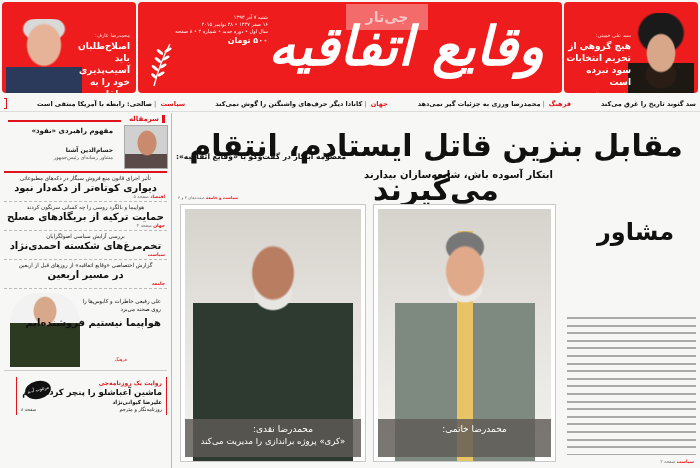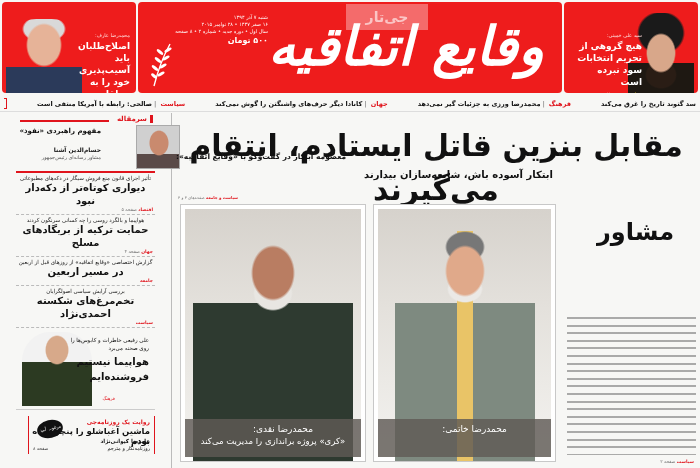--- a/index.html
+++ b/index.html
@@ -8,21 +8,21 @@
 
   
   .masthead { position: absolute; left: 0; top: 0; width: 700px; height: 95px; }
   .box-red { position: absolute; top: 2px; height: 91px; background: #ee1c1c; border-radius: 4px; overflow: hidden; }
   .promo-left { left: 2px; width: 134px; }
   .logo-box { left: 138px; width: 424px; }
   .promo-right { left: 564px; width: 134px; }
 
   .promo-text { position: absolute; color: #fff; text-align: right; direction: rtl; }
   .promo-left .promo-text { right: 6px; top: 30px; width: 62px; }
-  .promo-right .promo-text { left: 12px; top: 30px; width: 66px; }
+  .promo-right .promo-text { left: 1px; top: 30px; width: 66px; }
   .promo-kicker { font-size: 5px; color: #ffd9d9; margin-bottom: 2px; }
   .promo-headline { font-size: 9px; font-weight: bold; line-height: 12px; }
   .promo-page { font-size: 5px; color: #fff; margin-top: 3px; }
   .promo-page .cat { color: #ffd200; }
 
   .portrait { position: absolute; bottom: 0; border-radius: 40% 40% 0 0; }
   .promo-left .portrait { left: 4px; width: 76px; height: 74px;
     background: radial-gradient(ellipse 18px 22px at 38px 26px, #e6b398 0 90%, transparent 100%),
                 radial-gradient(ellipse 22px 14px at 38px 10px, #d9d9d9 0 90%, transparent 100%),
                 linear-gradient(#ee1c1c 0 48px, #2b3a5a 48px); }
@@ -40,21 +40,21 @@
 
   
   .teaser-strip { position: absolute; left: 0; top: 96px; width: 700px; height: 16px; display: flex; flex-direction: row-reverse; justify-content: space-between; align-items: center; padding: 0 4px; direction: rtl; border-bottom: 1px solid #ddd; }
   .teaser { font-size: 6.5px; font-weight: bold; white-space: nowrap; color: #111; }
   .teaser .cat { color: #e0141c; margin-left: 2px; }
   .teaser .bar { color: #888; margin: 0 2px; }
   .bracket { display: inline-block; width: 3px; height: 11px; border: 1px solid #e0141c; }
   .bracket.r { border-left: none; }
 
   
-  .left-col { position: absolute; left: 0; top: 113px; width: 172px; height: 355px; border-right: 1px solid #bbb; padding: 0 16px; }
+  .left-col { position: absolute; left: 0; top: 113px; width: 172px; height: 355px; border-right: 1px solid #bbb; padding: 0 4px; }
   .editorial { position: relative; height: 60px; border-bottom: 2px solid #e0141c; }
   .editorial-label { position: absolute; right: 2px; top: 2px; font-size: 7px; color: #e0141c; font-weight: bold; direction: rtl; border-right: 3px solid #e0141c; padding-right: 3px; }
   .editorial-rule { position: absolute; right: 46px; left: 4px; top: 7px; height: 1.5px; background: #e0141c; }
   .editorial-photo { position: absolute; left: 120px; top: 12px; width: 44px; height: 44px; background: radial-gradient(ellipse 10px 13px at 22px 17px, #c98a6e 0 90%, transparent 100%), linear-gradient(#d0d0d0 0 28px, #5a4a48 28px); border: 1px solid #aaa; }
   .editorial-title { position: absolute; right: 54px; top: 14px; font-size: 7px; font-weight: bold; direction: rtl; }
   .editorial-author { position: absolute; right: 54px; top: 33px; font-size: 6px; font-weight: bold; direction: rtl; }
   .editorial-role { position: absolute; right: 54px; top: 41px; font-size: 5px; color: #555; direction: rtl; }
 
   .l-story { text-align: center; direction: rtl; padding: 2px 0; border-bottom: 1px dashed #bbb; position: relative; }
   .l-kicker { font-size: 5.5px; color: #222; }
@@ -186,28 +186,28 @@
     <div class="l-kicker">تأثیر اجرای قانون منع فروش سیگار در دکه‌های مطبوعاتی</div>
     <div class="l-head">دیواری کوتاه‌تر از دکه‌دار نبود</div>
     <div class="l-ref"><b>اقتصاد</b> <span>صفحه ۵</span></div>
   </article>
   <article class="l-story">
     <div class="l-kicker">هواپیما و بالگرد روسی را چه کسانی سرنگون کردند</div>
     <div class="l-head">حمایت ترکیه از بریگادهای مسلح</div>
     <div class="l-ref"><b>جهان</b> <span>صفحه ۴</span></div>
   </article>
   <article class="l-story">
+    <div class="l-kicker">بررسی آرایش سیاسی اصولگرایان</div>
+    <div class="l-head">تخم‌مرغ‌های شکسته احمدی‌نژاد</div>
+    <div class="l-ref"><b>سیاست</b></div>
+  </article>
+  <article class="l-story">
     <div class="l-kicker">گزارش اختصاصی «وقایع اتفاقیه» از روزهای قبل از اربعین</div>
     <div class="l-head">در مسیر اربعین</div>
     <div class="l-ref"><b>جامعه</b></div>
-  </article>
-  <article class="l-story">
-    <div class="l-kicker">بررسی آرایش سیاسی اصولگرایان</div>
-    <div class="l-head">تخم‌مرغ‌های شکسته احمدی‌نژاد</div>
-    <div class="l-ref"><b>سیاست</b></div>
   </article>
 
   <article class="culture">
     <div class="culture-photo"></div>
     <div class="culture-kicker">علی رفیعی خاطرات و کابوس‌ها را روی صحنه می‌برد</div>
     <div class="culture-head">هواپیما نیستیم فروشنده‌ایم</div>
     <div class="culture-ref">فرهنگ</div>
   </article>
 
   <article class="memoir">

